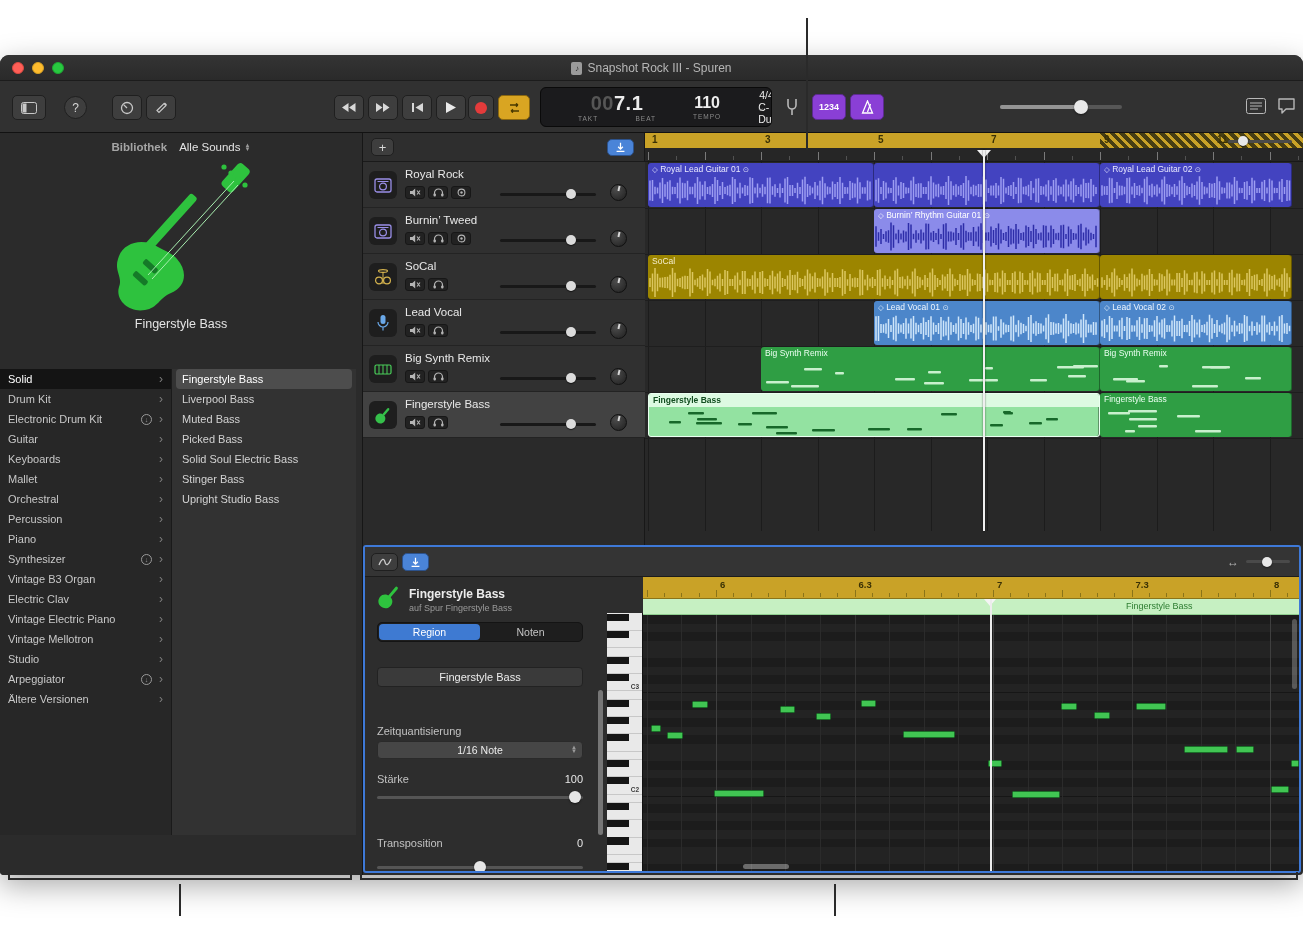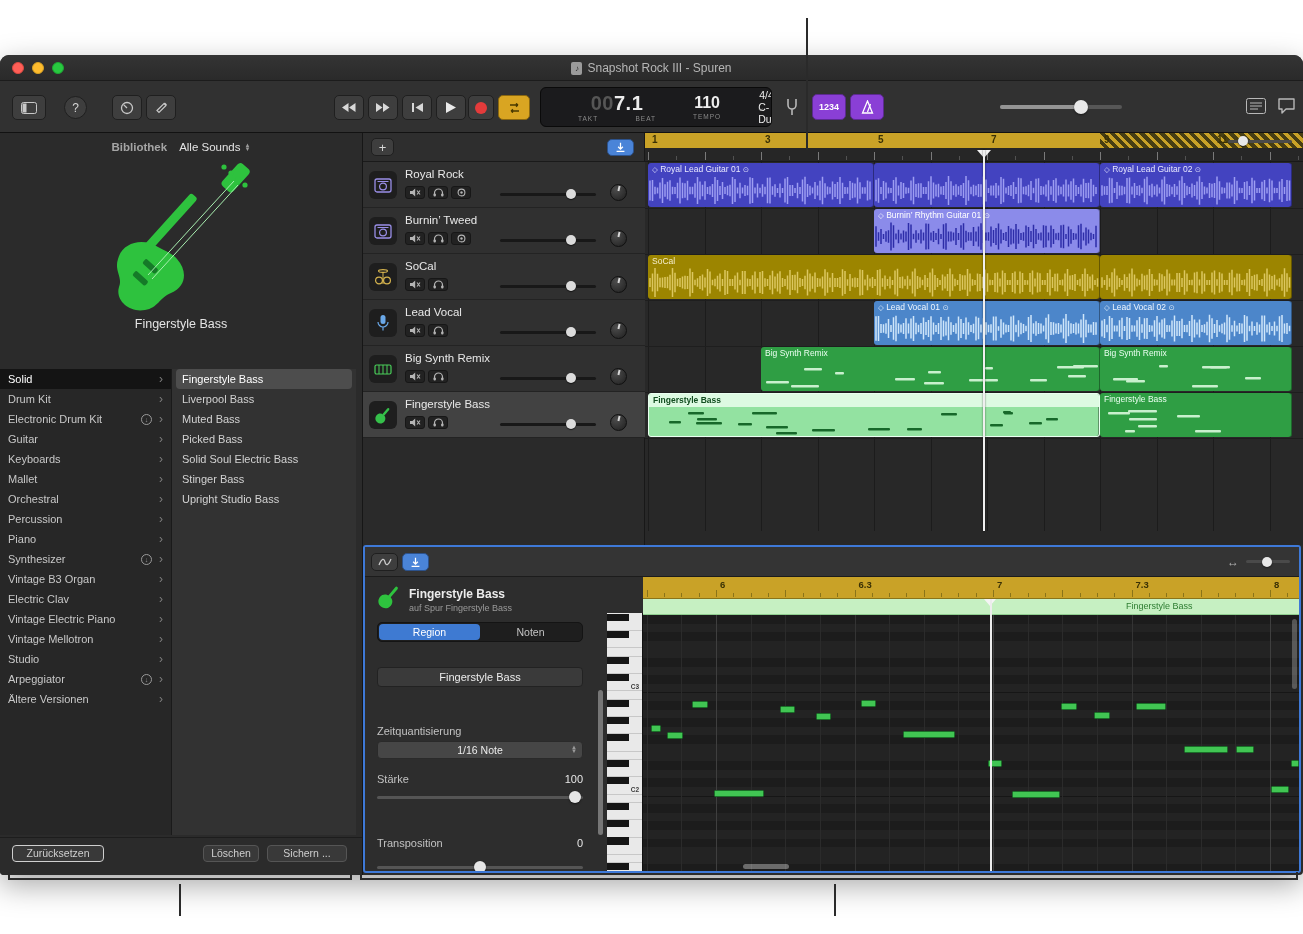--- a/index.html
+++ b/index.html
@@ -389,25 +389,20 @@
             <div class="patch-row">
               <span>Solid Soul Electric Bass</span>
             </div>
             <div class="patch-row">
               <span>Stinger Bass</span>
             </div>
             <div class="patch-row">
               <span>Upright Studio Bass</span>
             </div>
           </div>
-      </div>
-      <div id="lib-foot">
-        <div class="pill" style="left:12px;width:92px;border-color:#cfcfcf;">Zurücksetzen</div>
-        <div class="pill" style="left:203px;width:56px;">Löschen</div>
-        <div class="pill" style="left:267px;width:80px;">Sichern ...</div>
       </div>
     </div>
 
     <div id="hdr-top">
       <div class="tbtn" style="left:8px;top:5px;width:23px;height:18px;font-size:13px;">
           <span>+</span>
         </div>
       <div class="tbtn" style="left:244px;top:6px;width:27px;height:17px;background:#4a84d8;border-color:#2c528c;">
         <svg width="11" height="11" viewBox="0 0 14 14">
             <path d="M7 1 v7 M4 6 l3 3 3 -3 M2 12 h10" fill="none" stroke="#fff" stroke-width="1.6"></path>

